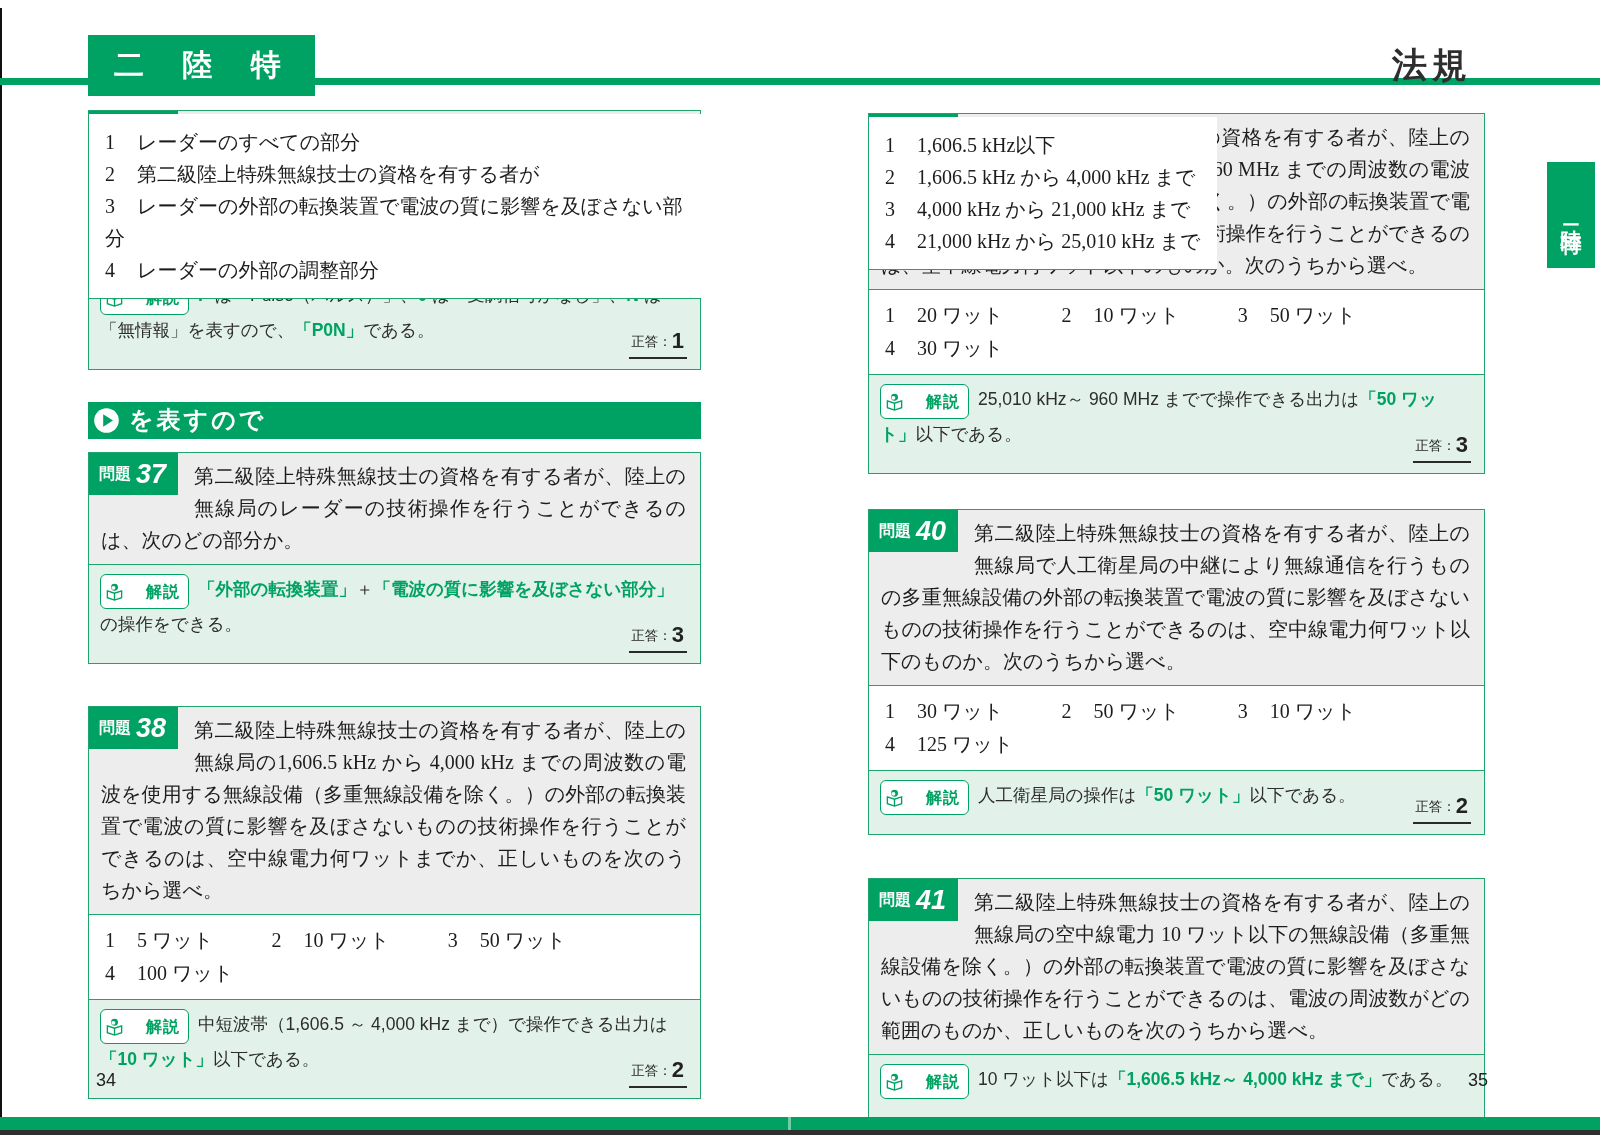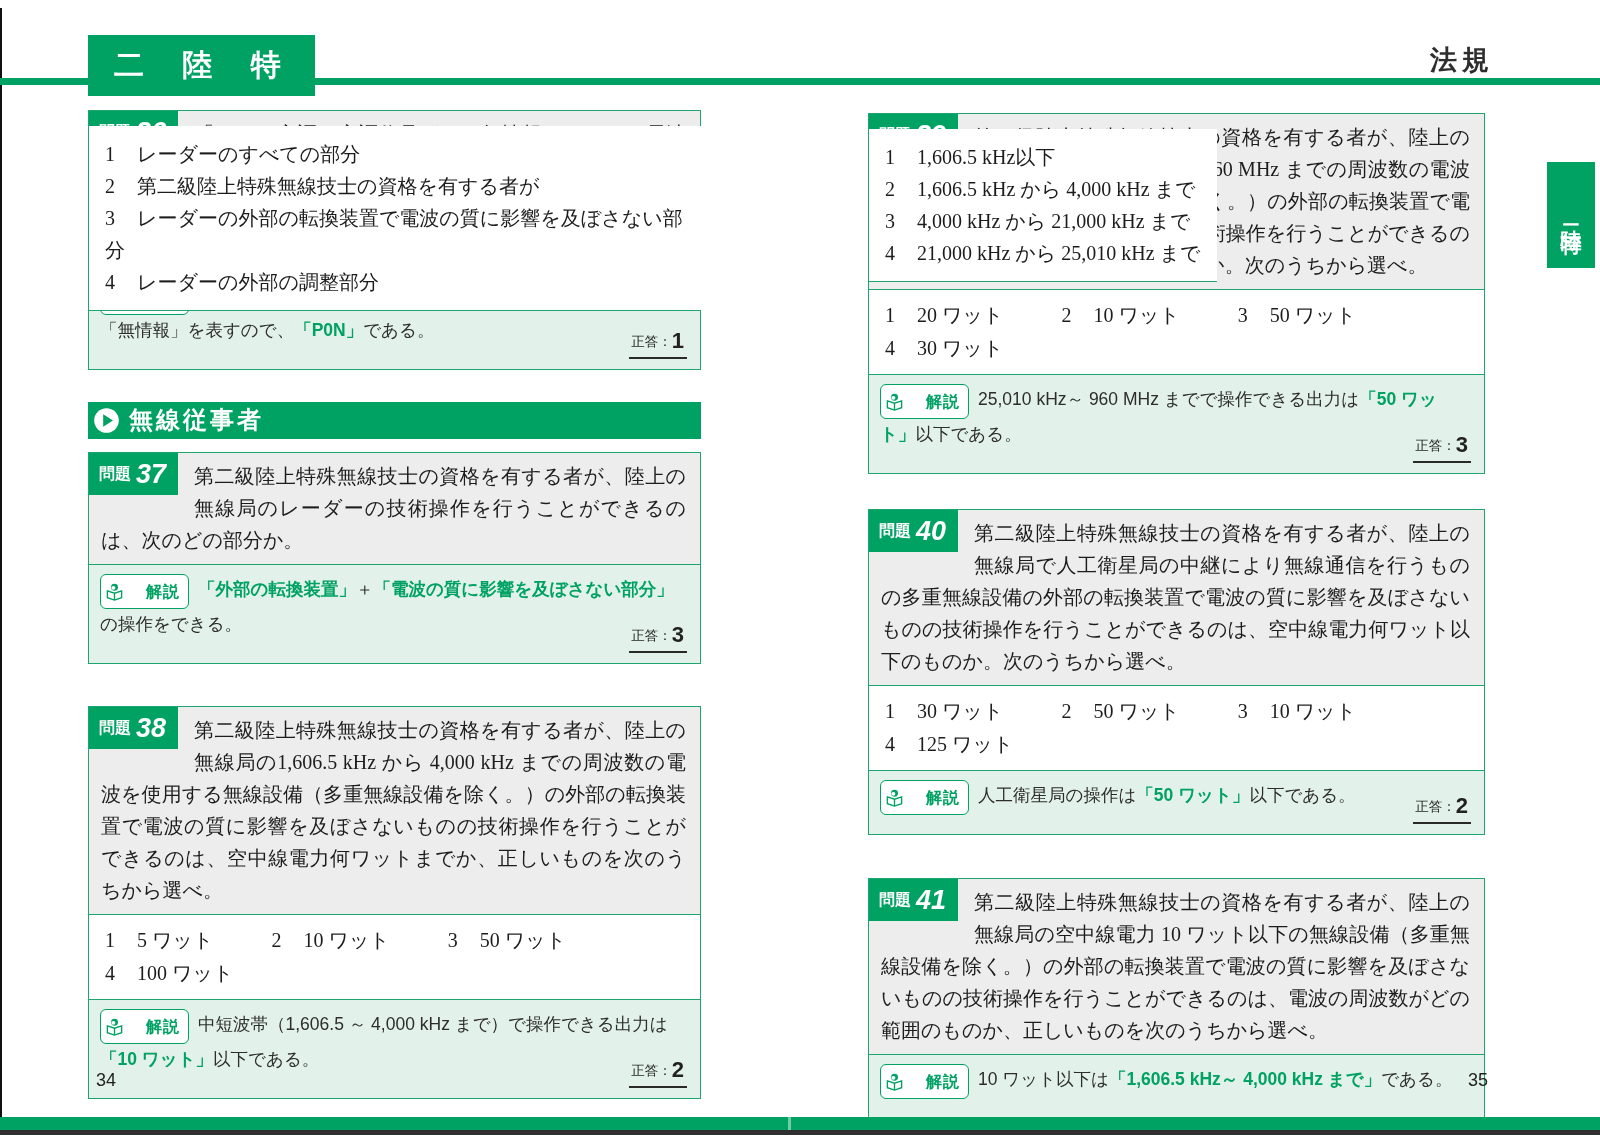--- a/index.html
+++ b/index.html
@@ -11,28 +11,28 @@
     --sans:"Liberation Sans","DejaVu Sans",sans-serif;
     --serif:"Liberation Serif","DejaVu Serif",serif;
   }
   html,body{margin:0;padding:0;background:#fff;}
   #page{position:relative;width:1600px;height:1135px;background:#fff;overflow:hidden;font-family:var(--sans);}
 
   
   .top-rule{position:absolute;left:0;top:78px;width:1600px;height:7px;background:var(--green);}
   .edition-badge{position:absolute;left:88px;top:35px;height:47px;background:var(--green);color:#fff;
     display:flex;align-items:center;padding:7px 26px;font-size:30px;font-weight:bold;letter-spacing:8px;word-spacing:14px;}
-  .subject-title{position:absolute;right:106px;top:42px;font-size:27px;font-weight:bold;color:#2e2e2e;letter-spacing:5px;}
+  .subject-title{position:absolute;right:128px;top:42px;font-size:35px;font-weight:bold;color:#2e2e2e;letter-spacing:5px;}
 
   
   .side-tab{position:absolute;left:1547px;top:162px;width:48px;height:106px;background:var(--green);color:#fff;
     display:flex;align-items:center;justify-content:center;writing-mode:vertical-rl;font-size:21px;font-weight:bold;letter-spacing:4px;}
 
   
-  .col{position:absolute;top:16px;}
+  .col{position:absolute;top:4px;}
   .col-left{left:88px;top:110px;width:613px;}
   .col-right{left:868px;top:113px;width:617px;}
 
   
   .section-bar{margin-top:32px;height:37px;background:var(--green);display:flex;align-items:center;gap:9px;padding-left:5px;box-sizing:border-box;}
   .section-bar .label{color:#fff;font-size:24px;font-weight:bold;letter-spacing:3px;padding-bottom:2px;}
 
   
   .card{border:1.5px solid var(--green-border);background:#fff;}
   .q-head{background:var(--gray-bg);border-bottom:1.5px solid var(--green-border);padding:0 14px 8px 12px;overflow:hidden;zoom:1;}
@@ -109,21 +109,21 @@
           <span class="k-label">解説</span>
         </span><span class="expl-text"><span class="hl">P</span><span> は「Pulse（パルス）」、</span><span class="hl">0</span><span> は「変調信号がなし」、</span><span class="hl">N</span><span> は「無情報」を表すので、</span><span class="hl">「P0N」</span><span>である。</span></span><span class="answer"><span class="ans-label">正答：</span><span class="ans-num">1</span></span>
       </div>
     </article>
 
     <div class="section-bar">
       <svg width="27" height="27" viewBox="0 0 27 27">
           <circle cx="13.5" cy="13.5" r="12.3" fill="#fff"></circle>
           <path d="M10.2 7.2 L20 13.5 L10.2 19.8 Z" fill="#00a263"></path>
         </svg>
-      <span class="label">無線従事者</span>
+      <span class="label">を表すので</span>
     </div>
 
     <article class="card gap-sm">
       <div class="q-head">
         <div class="q-badge">
           <span class="q-badge-label">問題</span>
           <span class="q-badge-num">37</span>
         </div>
         <p class="q-text">第二級陸上特殊無線技士の資格を有する者が、陸上の無線局のレーダーの技術操作を行うことができるのは、次のどの部分か。</p>
       </div>

